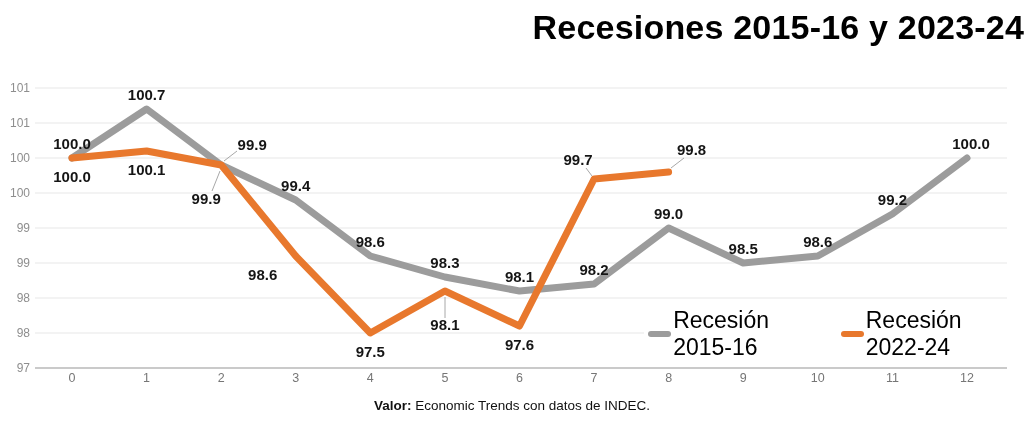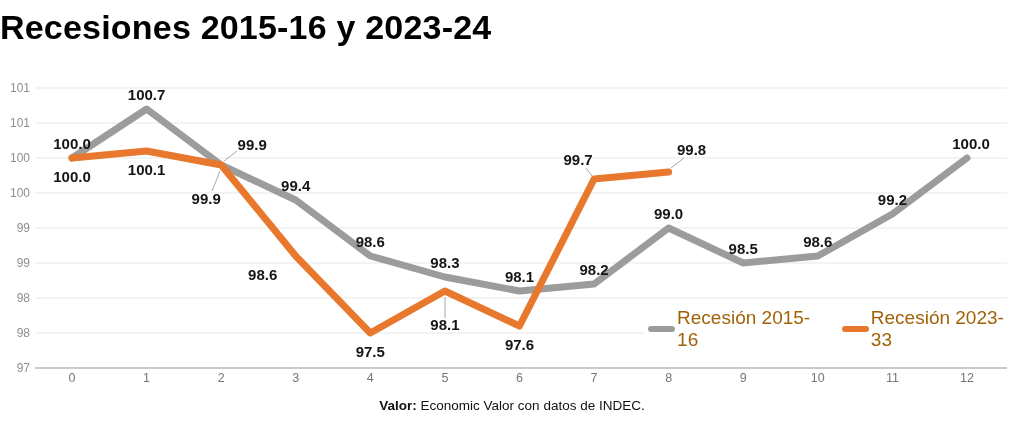--- a/index.html
+++ b/index.html
@@ -1,25 +1,25 @@
 <!DOCTYPE html>
 <html><head>
 <meta charset="utf-8">
 <style>
   html,body{margin:0;padding:0;background:#ffffff;}
   body{width:1024px;height:429px;position:relative;overflow:hidden;
        font-family:"Liberation Sans",sans-serif;}
   .stage{position:absolute;inset:0;}
-  .title{position:absolute;top:8px;left:0;width:100%;text-align:left;
+  .title{position:absolute;top:8px;left:0;width:100%;text-align:right;
          font-size:34px;font-weight:bold;color:#000;letter-spacing:.2px;}
   .subtitle{position:absolute;top:50px;left:0;width:100%;text-align:center;
          font-size:23px;font-weight:bold;color:#000;}
   svg#plot{position:absolute;top:0;left:0;}
   .legend{position:absolute;left:644px;top:305px;display:flex;align-items:center;
-          background:#fff;padding:2px 4px;font-size:19px;color:#a16207;}
+          background:#fff;padding:2px 4px;font-size:23px;color:#000000;}
   .swatch{display:inline-block;width:28px;height:6px;border-radius:3px;margin-right:2px;}
   .legend .gap{width:16px;}
   .source{position:absolute;top:398px;left:0;width:100%;text-align:center;
           font-size:13.5px;color:#111;}
   .source b{font-weight:bold;}
 </style>
 </head>
 <body>
 
 <div class="stage">
@@ -84,16 +84,16 @@
       <text x="519.5" y="350.0" text-anchor="middle" font-size="15" font-weight="bold" fill="#151515">97.6</text>
       <text x="578.1" y="165.0" text-anchor="middle" font-size="15" font-weight="bold" fill="#151515">99.7</text>
       <text x="691.6" y="155.0" text-anchor="middle" font-size="15" font-weight="bold" fill="#151515">99.8</text>
     </svg>
   <div class="title">Recesiones 2015-16 y 2023-24</div>
   <div class="legend">
     <span class="swatch" id="sw0" style="background: rgb(156, 156, 156);"></span>
     <span>Recesión 2015-16</span>
     <span class="gap"></span>
     <span class="swatch" id="sw1" style="background: rgb(232, 120, 45);"></span>
-    <span>Recesión 2023-33</span>
+    <span>Recesión 2022-24</span>
   </div>
-  <div class="source"><b>Valor:</b>&nbsp;<span>Economic Valor con datos de INDEC.</span></div>
+  <div class="source"><b>Valor:</b>&nbsp;<span>Economic Trends con datos de INDEC.</span></div>
 </div>
 
 </body></html>

